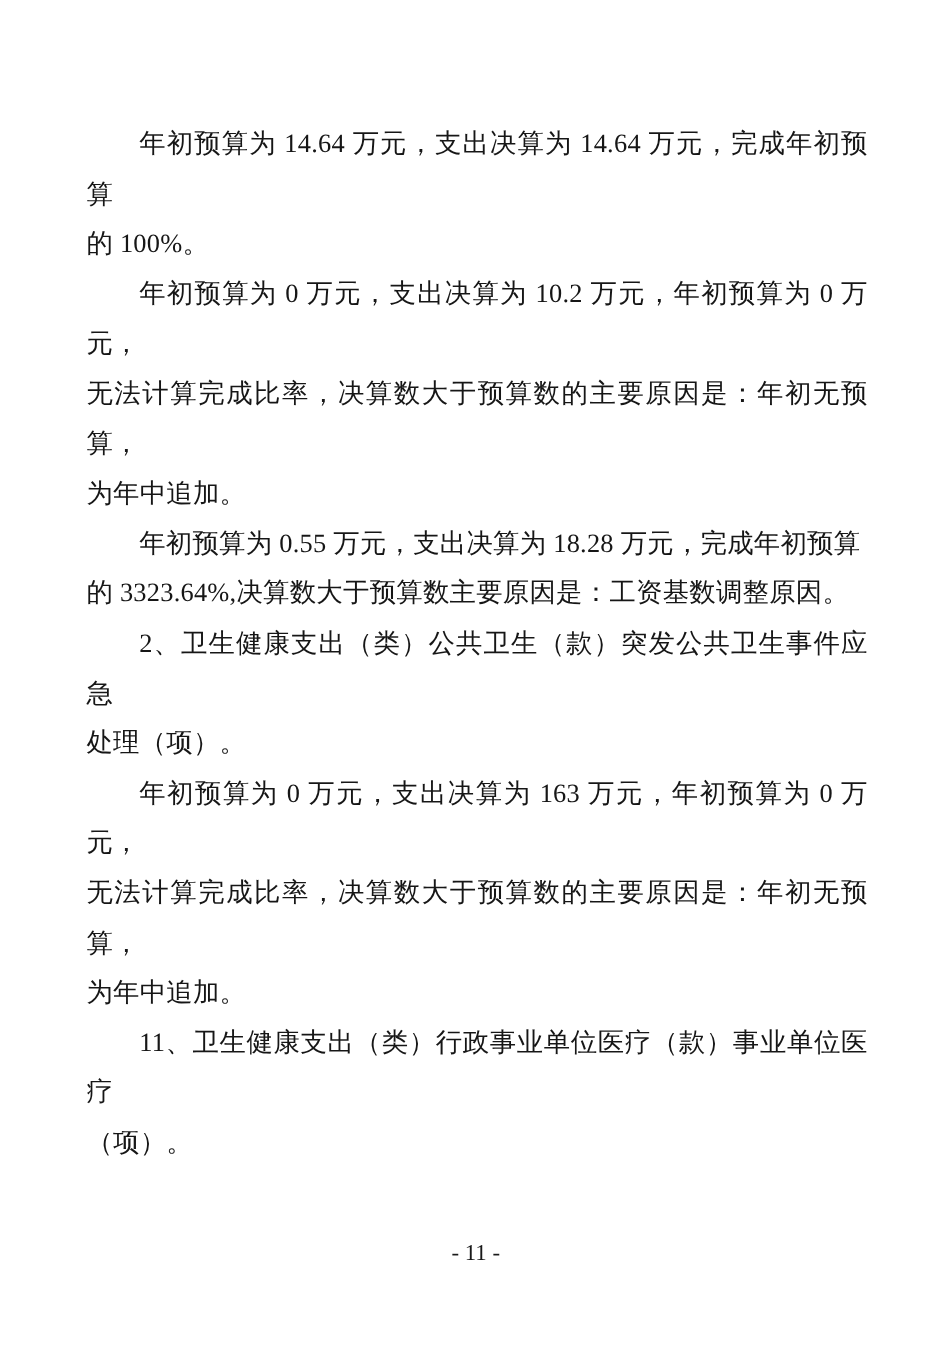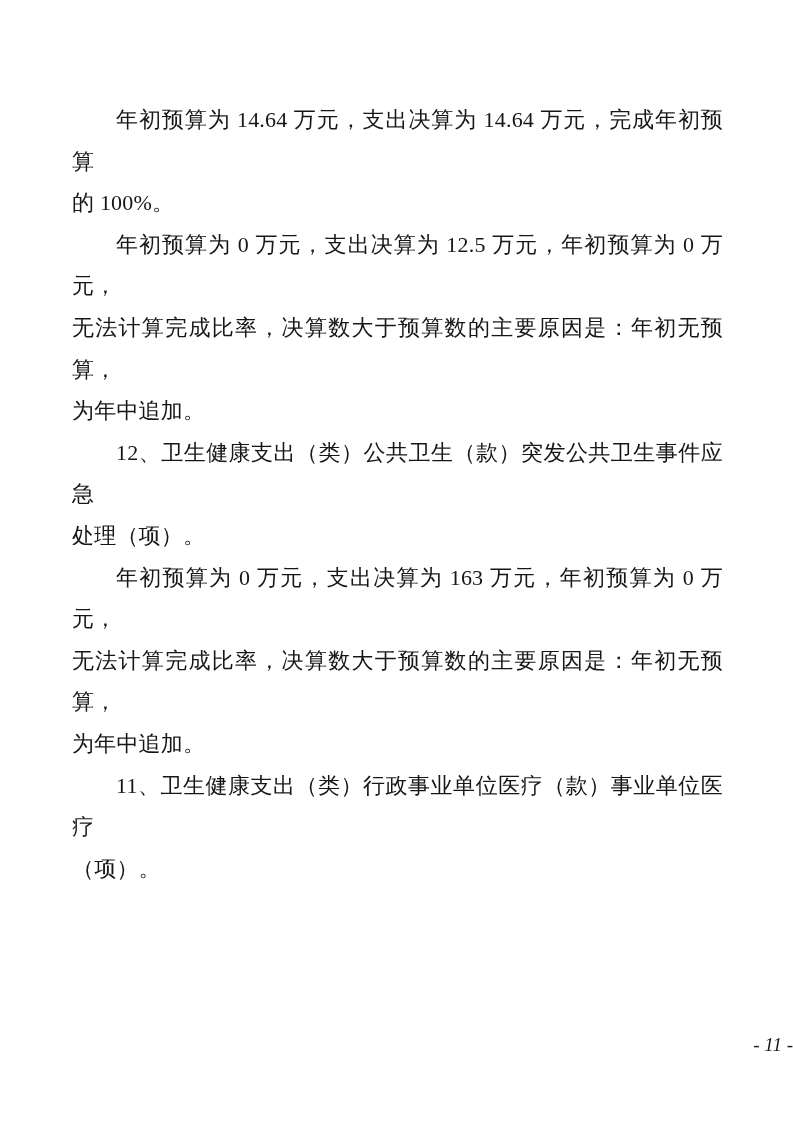--- a/index.html
+++ b/index.html
@@ -30,38 +30,39 @@
     margin: 0;
     padding: 0;
     text-indent: 2em;
     white-space: pre-line; 
   }
   .page-footer {
     position: absolute;
     top: 1031px;
     left: 0;
     width: 100%;
-    text-align: right;
+    text-align: center;
     font-size: 19px;
     line-height: 28px;
     color: #1a1a1a;
-    font-style: italic;
   }
 </style>
 </head>
 <body>
 
 <div class="page">
   <div class="doc-body">
     <p>年初预算为 14.64 万元，支出决算为 14.64 万元，完成年初预算
 的 100%。</p>
-    <p>年初预算为 0 万元，支出决算为 12.5 万元，年初预算为 0 万元，
+    <p>年初预算为 0 万元，支出决算为 10.2 万元，年初预算为 0 万元，
 无法计算完成比率，决算数大于预算数的主要原因是：年初无预算，
 为年中追加。</p>
-    <p>12、卫生健康支出（类）公共卫生（款）突发公共卫生事件应急
+    <p>年初预算为 0.55 万元，支出决算为 18.28 万元，完成年初预算
+的 3323.64%,决算数大于预算数主要原因是：工资基数调整原因。</p>
+    <p>2、卫生健康支出（类）公共卫生（款）突发公共卫生事件应急
 处理（项）。</p>
     <p>年初预算为 0 万元，支出决算为 163 万元，年初预算为 0 万元，
 无法计算完成比率，决算数大于预算数的主要原因是：年初无预算，
 为年中追加。</p>
     <p>11、卫生健康支出（类）行政事业单位医疗（款）事业单位医疗
 （项）。</p>
 
   </div>
   <div class="page-footer">
     <span>- 11 -</span>

